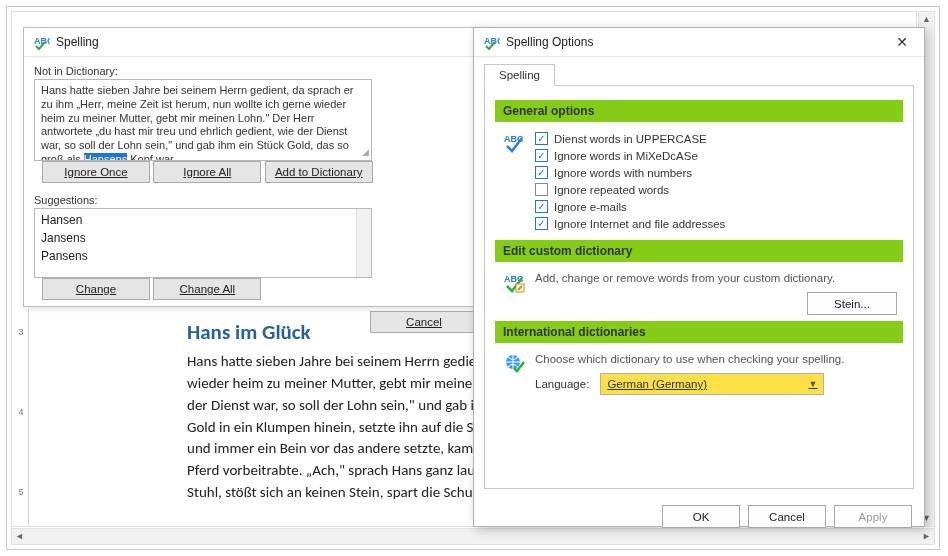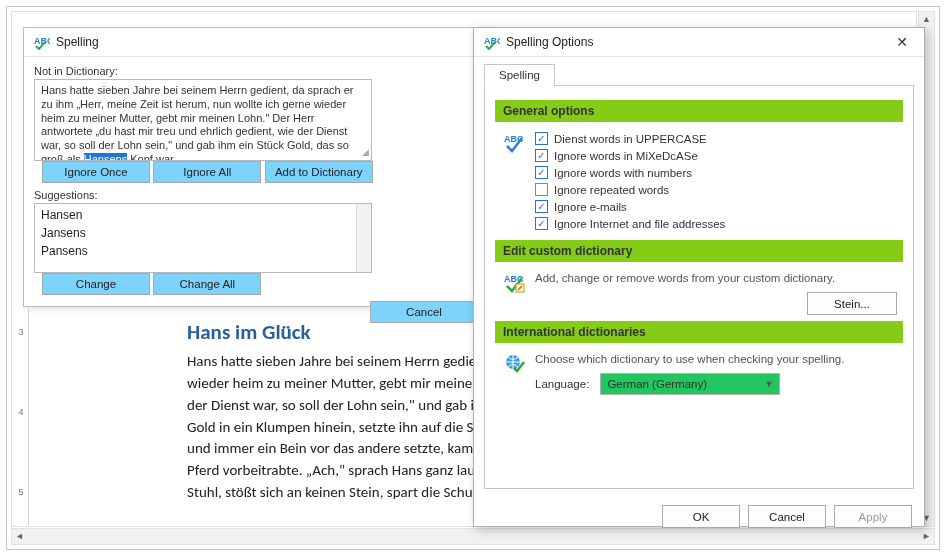--- a/index.html
+++ b/index.html
@@ -114,25 +114,27 @@
     display:inline-block;
     vertical-align: top;
     position: relative;
   }
   .sugg-box .item { padding: 2px 6px; }
   .sugg-scroll { position:absolute; right:0; top:0; bottom:0; width:15px; background:#f1f1f1; border-left:1px solid #ddd; }
   .btn-col { display:inline-block; vertical-align:top; margin-left: 8px;}
   .btn {
     display:inline-flex; align-items:center; justify-content:center;
     width: 96px; height: 22px;
-    background: #7dd3fc;
+    background: #e5e5e5;
     border: 1px solid #a9a9a9;
     font-size: 11.5px;
     color: #222;
+    margin-bottom: 5px;
     cursor: default;
+    text-decoration: underline;
   }
   .btn-wide { width: 108px; }
   .btn-focus { border: 2px solid #1e75d6; height:23px; }
   .row2 { margin-top: 6px; display:flex; gap:8px; }
 
   
   .dlg-opts {
     position: absolute;
     left: 466px; top: 20px;
     width: 452px;
@@ -178,25 +180,26 @@
     display: inline-flex; align-items:center; justify-content:center;
     font-size: 10px; color: #1e75d6;
     background: #fff;
   }
   .chk.unchecked { border-color:#888; color:transparent; }
   .hint { color: #555; font-size: 11.5px; margin: 4px 0 8px 0;}
   .edit-btn-row { text-align: right; padding-right: 6px;}
   .select {
     display:inline-flex; align-items:center; justify-content:space-between;
     border: 1px solid #b0b0b0;
-    height: 22px; width: 180px;
+    height: 22px; width: 224px;
     padding: 0 6px;
     font-size: 11.5px;
-    background: #22c55e;
+    background: #fde047;
     color: #333;
+    text-decoration: underline;
   }
   .select .caret { font-size: 9px; color:#555;}
   .lang-row { display:flex; align-items:center; gap: 11px; margin-top:4px;}
   .dlg-buttons {
     display:flex; justify-content:flex-end; gap:8px;
     padding: 8px 12px;
   }
   .btn2 {
     width: 78px; height: 23px;
     border: 1px solid #a9a9a9;

